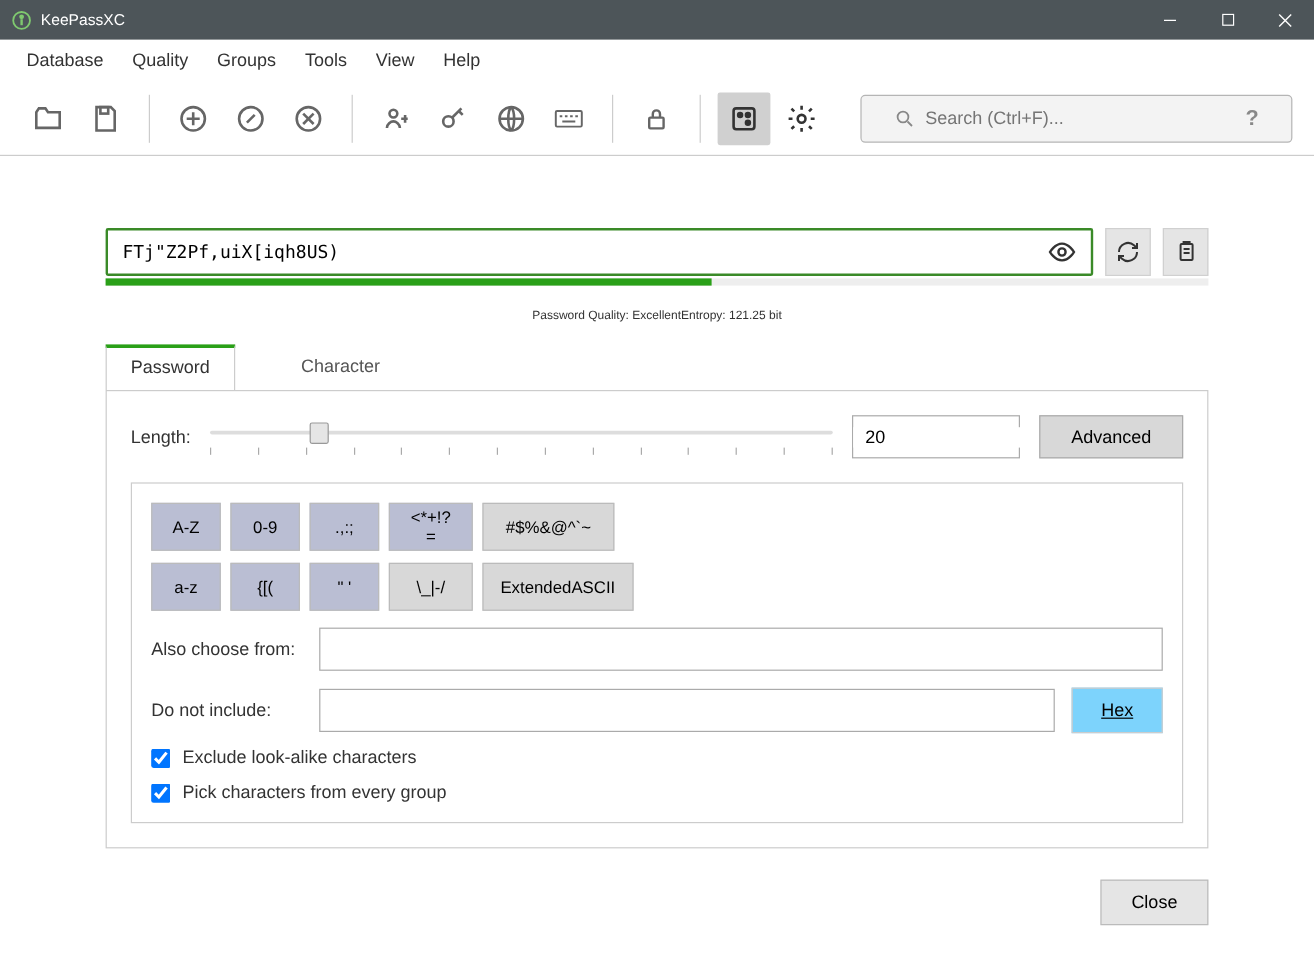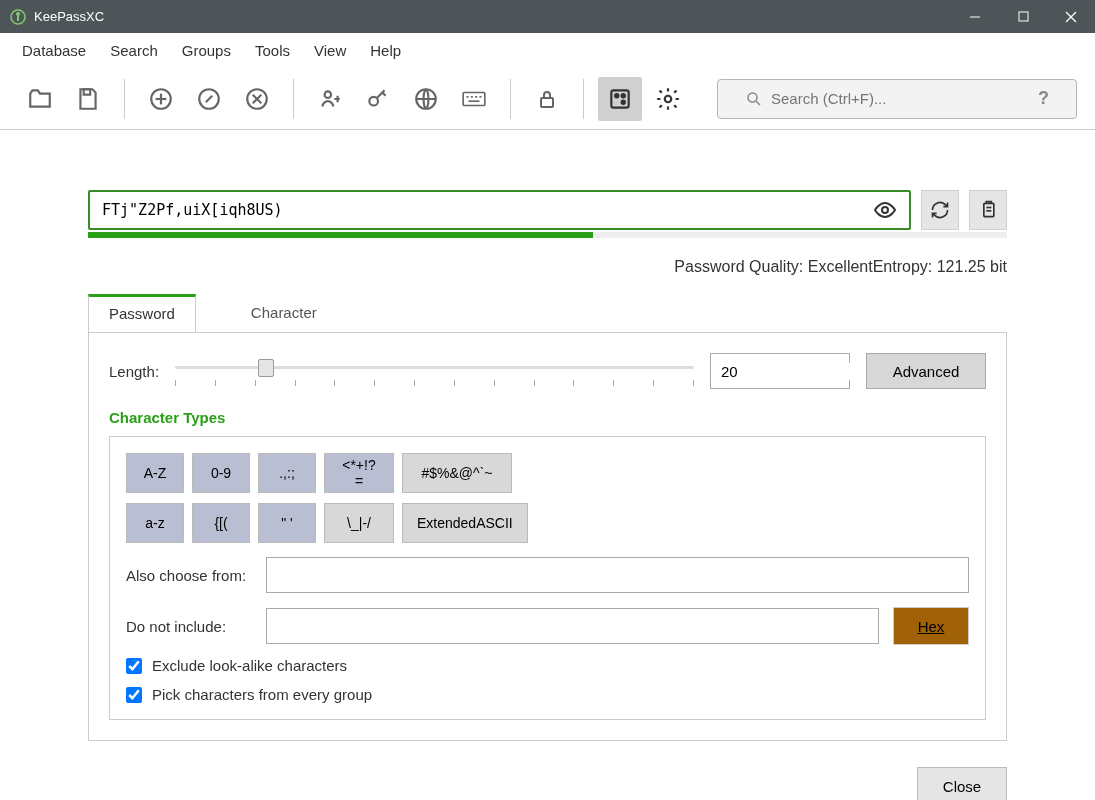--- a/index.html
+++ b/index.html
@@ -27,21 +27,21 @@
 
 .pw-row { display: flex; gap: 10px; align-items: stretch; }
 .pw-field { flex: 1; height: 40px; border: 2px solid #3a8a28; border-radius: 2px; display: flex; align-items: center; padding: 0 12px; position: relative; }
 .pw-field input { flex: 1; border: none; outline: none; font-family: "Consolas", monospace; font-size: 15px; }
 .pw-field .eye { width: 24px; cursor: pointer; }
 .sm-btn { width: 38px; height: 40px; background: #e5e5e5; border: 1px solid #d0d0d0; display: flex; align-items: center; justify-content: center; cursor: pointer; }
 
 .strength-bar { height: 6px; background: #eee; margin-top: 2px; position: relative; width: 100%; }
 .strength-fill { height: 100%; background: #2aa018; }
 
-.quality-row { display: flex; justify-content: flex-end; margin-top: 20px; font-size: 16px; }
+.quality-row { display: flex; justify-content: center; margin-top: 20px; font-size: 10px; }
 
 .tabs { display: flex; margin-top: 18px; gap: 35px; }
 .tab { padding: 10px 20px; font-size: 15px; cursor: pointer; border: 1px solid #ccc; border-bottom: none; background: #f0f0f0; }
 .tab.active { background: #fff; border-top: 3px solid #2aa018; padding-top: 8px; }
 .tab:not(.active) { border: none; background: transparent; color: #555; }
 
 .tab-body { border: 1px solid #ccc; padding: 20px; }
 
 .length-row { display: flex; align-items: center; gap: 16px; }
 .length-row label { font-size: 15px; }
@@ -61,21 +61,21 @@
 .char-box { border: 1px solid #ccc; padding: 16px; }
 .char-btns { display: flex; gap: 8px; margin-bottom: 10px; flex-wrap: wrap; }
 .char-btn { height: 40px; background: #d8d8d8; border: 1px solid #bbb; padding: 0 14px; font-size: 14px; cursor: pointer; display: flex; align-items: center; justify-content: center; }
 .char-btn.pressed { background: #babed3; }
 .char-btn.wide { min-width: 110px; }
 .char-btn.sm { width: 58px; }
 
 .field-row { display: flex; align-items: center; gap: 14px; margin-top: 14px; }
 .field-row label { width: 126px; font-size: 15px; }
 .field-row input[type="text"] { flex: 1; height: 36px; border: 1px solid #aaa; padding: 0 8px; font-size: 15px; }
-.hex-btn { width: 76px; height: 38px; background: #a16207; border: 1px solid #ccc; font-size: 15px; cursor: pointer; text-decoration: underline; }
+.hex-btn { width: 76px; height: 38px; background: #7dd3fc; border: 1px solid #ccc; font-size: 15px; cursor: pointer; text-decoration: underline; }
 
 .check-row { display: flex; align-items: center; gap: 10px; margin-top: 12px; }
 .check-row input { width: 16px; height: 16px; }
 .check-row label { font-size: 15px; }
 
 .footer { display: flex; justify-content: flex-end; margin-top: 26px; padding-right: 0; }
 .close-btn { width: 90px; height: 38px; background: #e5e5e5; border: 1px solid #bbb; font-size: 15px; cursor: pointer; }
 
 svg { display: block; }
 </style>
@@ -106,21 +106,21 @@
         <svg width="12" height="12">
           <line x1="1" y1="1" x2="11" y2="11" stroke-width="1.2"></line>
           <line x1="11" y1="1" x2="1" y2="11" stroke-width="1.2"></line>
         </svg>
       </div>
   </div>
 </div>
 
 <div class="menubar">
   <div class="menu-item">Database</div>
-  <div class="menu-item">Search</div>
+  <div class="menu-item">Quality</div>
   <div class="menu-item">Groups</div>
   <div class="menu-item">Tools</div>
   <div class="menu-item">View</div>
   <div class="menu-item">Help</div>
 </div>
 
 <div class="toolbar">
   <div class="tbtn">
       <svg width="26" height="26" viewBox="0 0 24 24" fill="none" stroke="#666" stroke-width="2">
         <path d="M3 7l2-3h5l2 3h9v12H3z"></path>
@@ -286,21 +286,20 @@
         <input type="text" value="20" style="">
         <div class="spin-arrows">
           <span>▲</span>
           <span>▼</span>
         </div>
       </div>
       <button class="adv-btn">Advanced</button>
     </div>
 
     <div class="char-types">
-      <div class="char-types-label">Character Types</div>
       <div class="char-box">
         <div class="char-btns">
           <button class="char-btn sm pressed">A-Z</button>
           <button class="char-btn sm pressed">0-9</button>
           <button class="char-btn sm pressed">.,:;</button>
           <button class="char-btn pressed" style="width:70px">&lt;*+!?=</button>
           <button class="char-btn wide">#$%&amp;@^`~</button>
         </div>
         <div class="char-btns">
           <button class="char-btn sm pressed">a-z</button>

